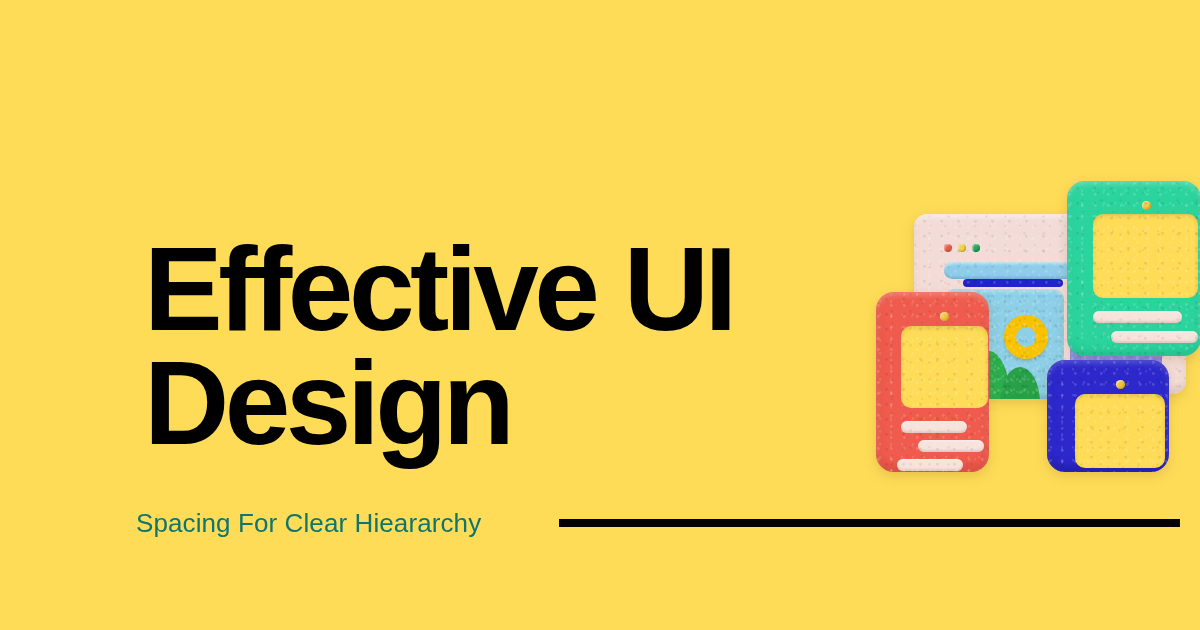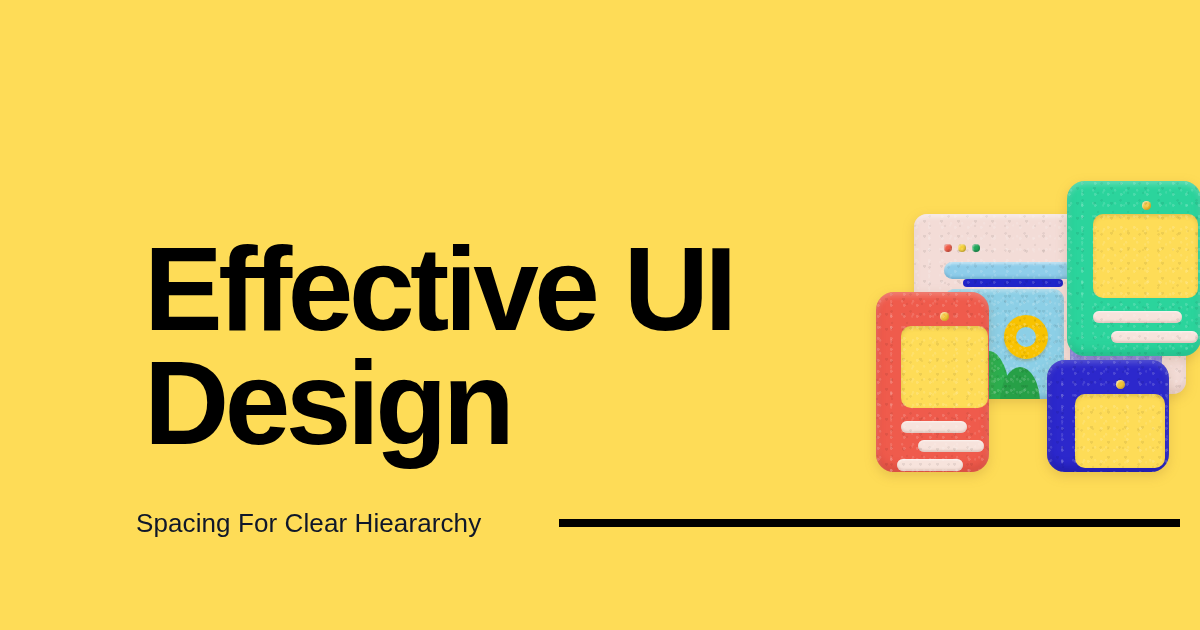--- a/index.html
+++ b/index.html
@@ -34,21 +34,21 @@
     width:1080px;
     height:32px;
     display:flex;
     align-items:center;
   }
   .subtitle {
     font-family:"Liberation Sans", sans-serif;
     font-size:26px;
     font-weight:normal;
     letter-spacing:0.1px;
-    color:#0f172a;
+    color:#0f766e;
     white-space:nowrap;
   }
   .rule {
     height:5px;
     background:#000000;
     margin-left:62px;
     flex:1 1 auto;
     max-width:676px;
   }
 

